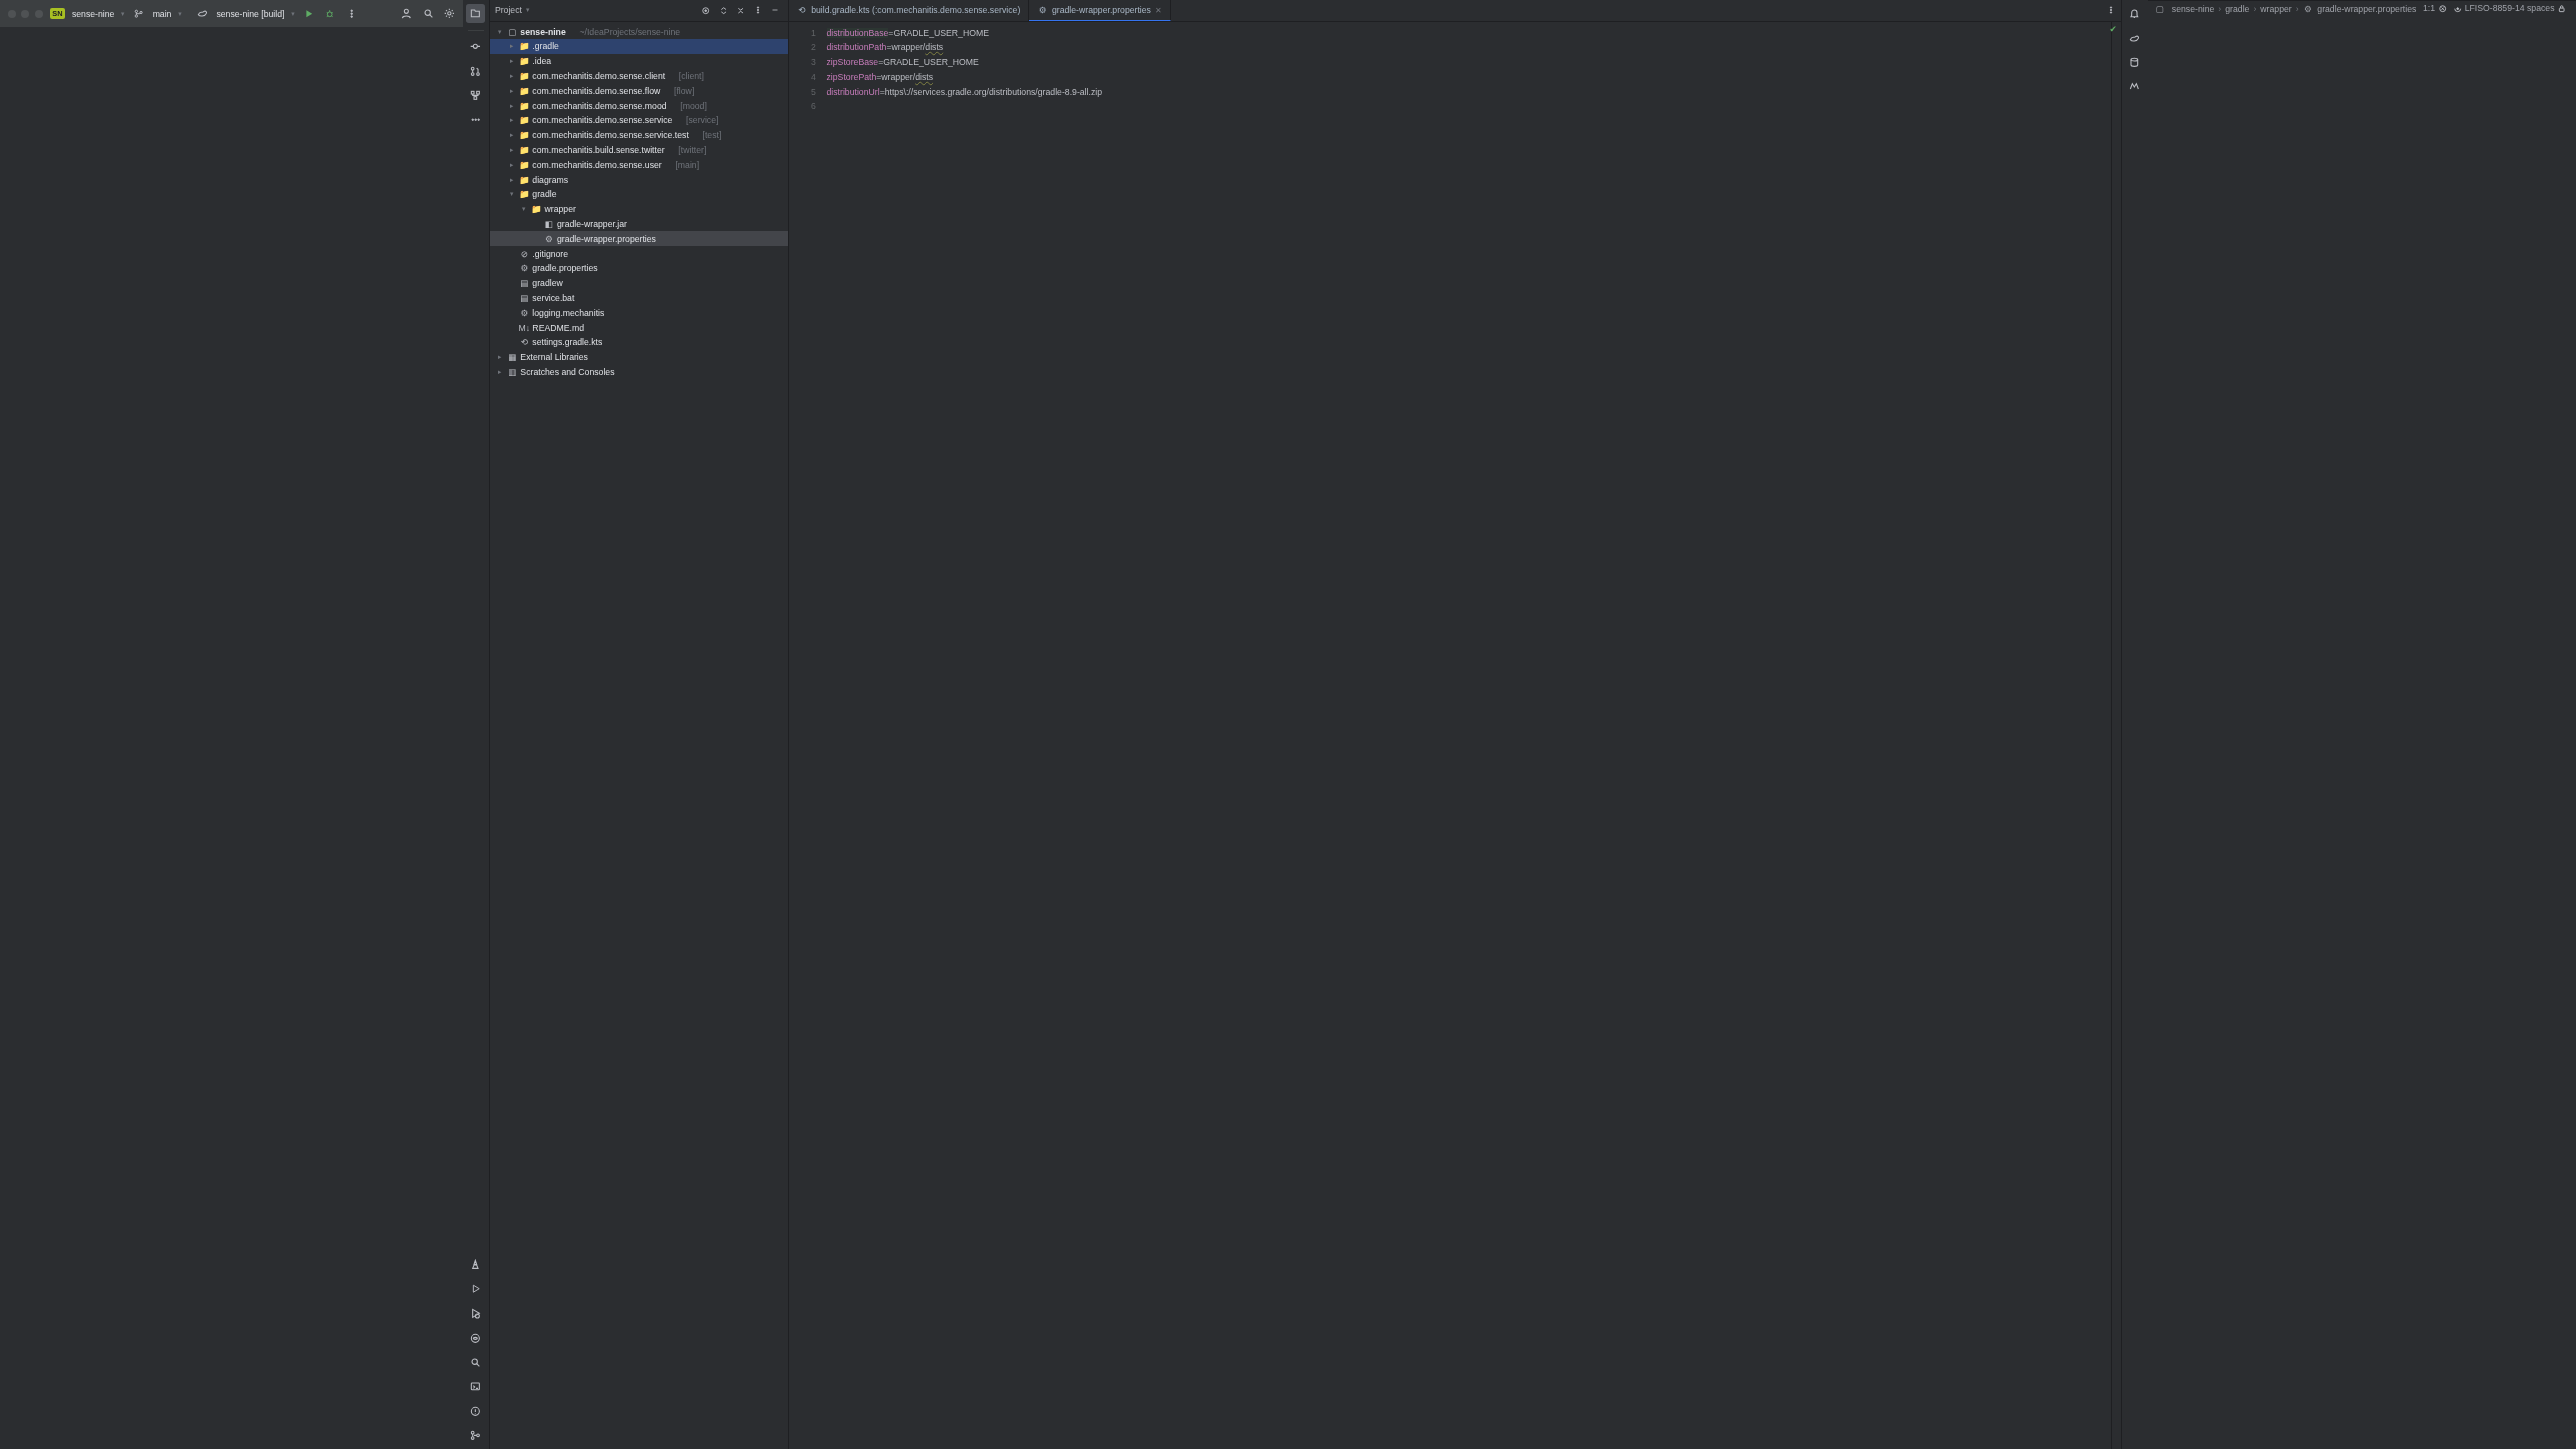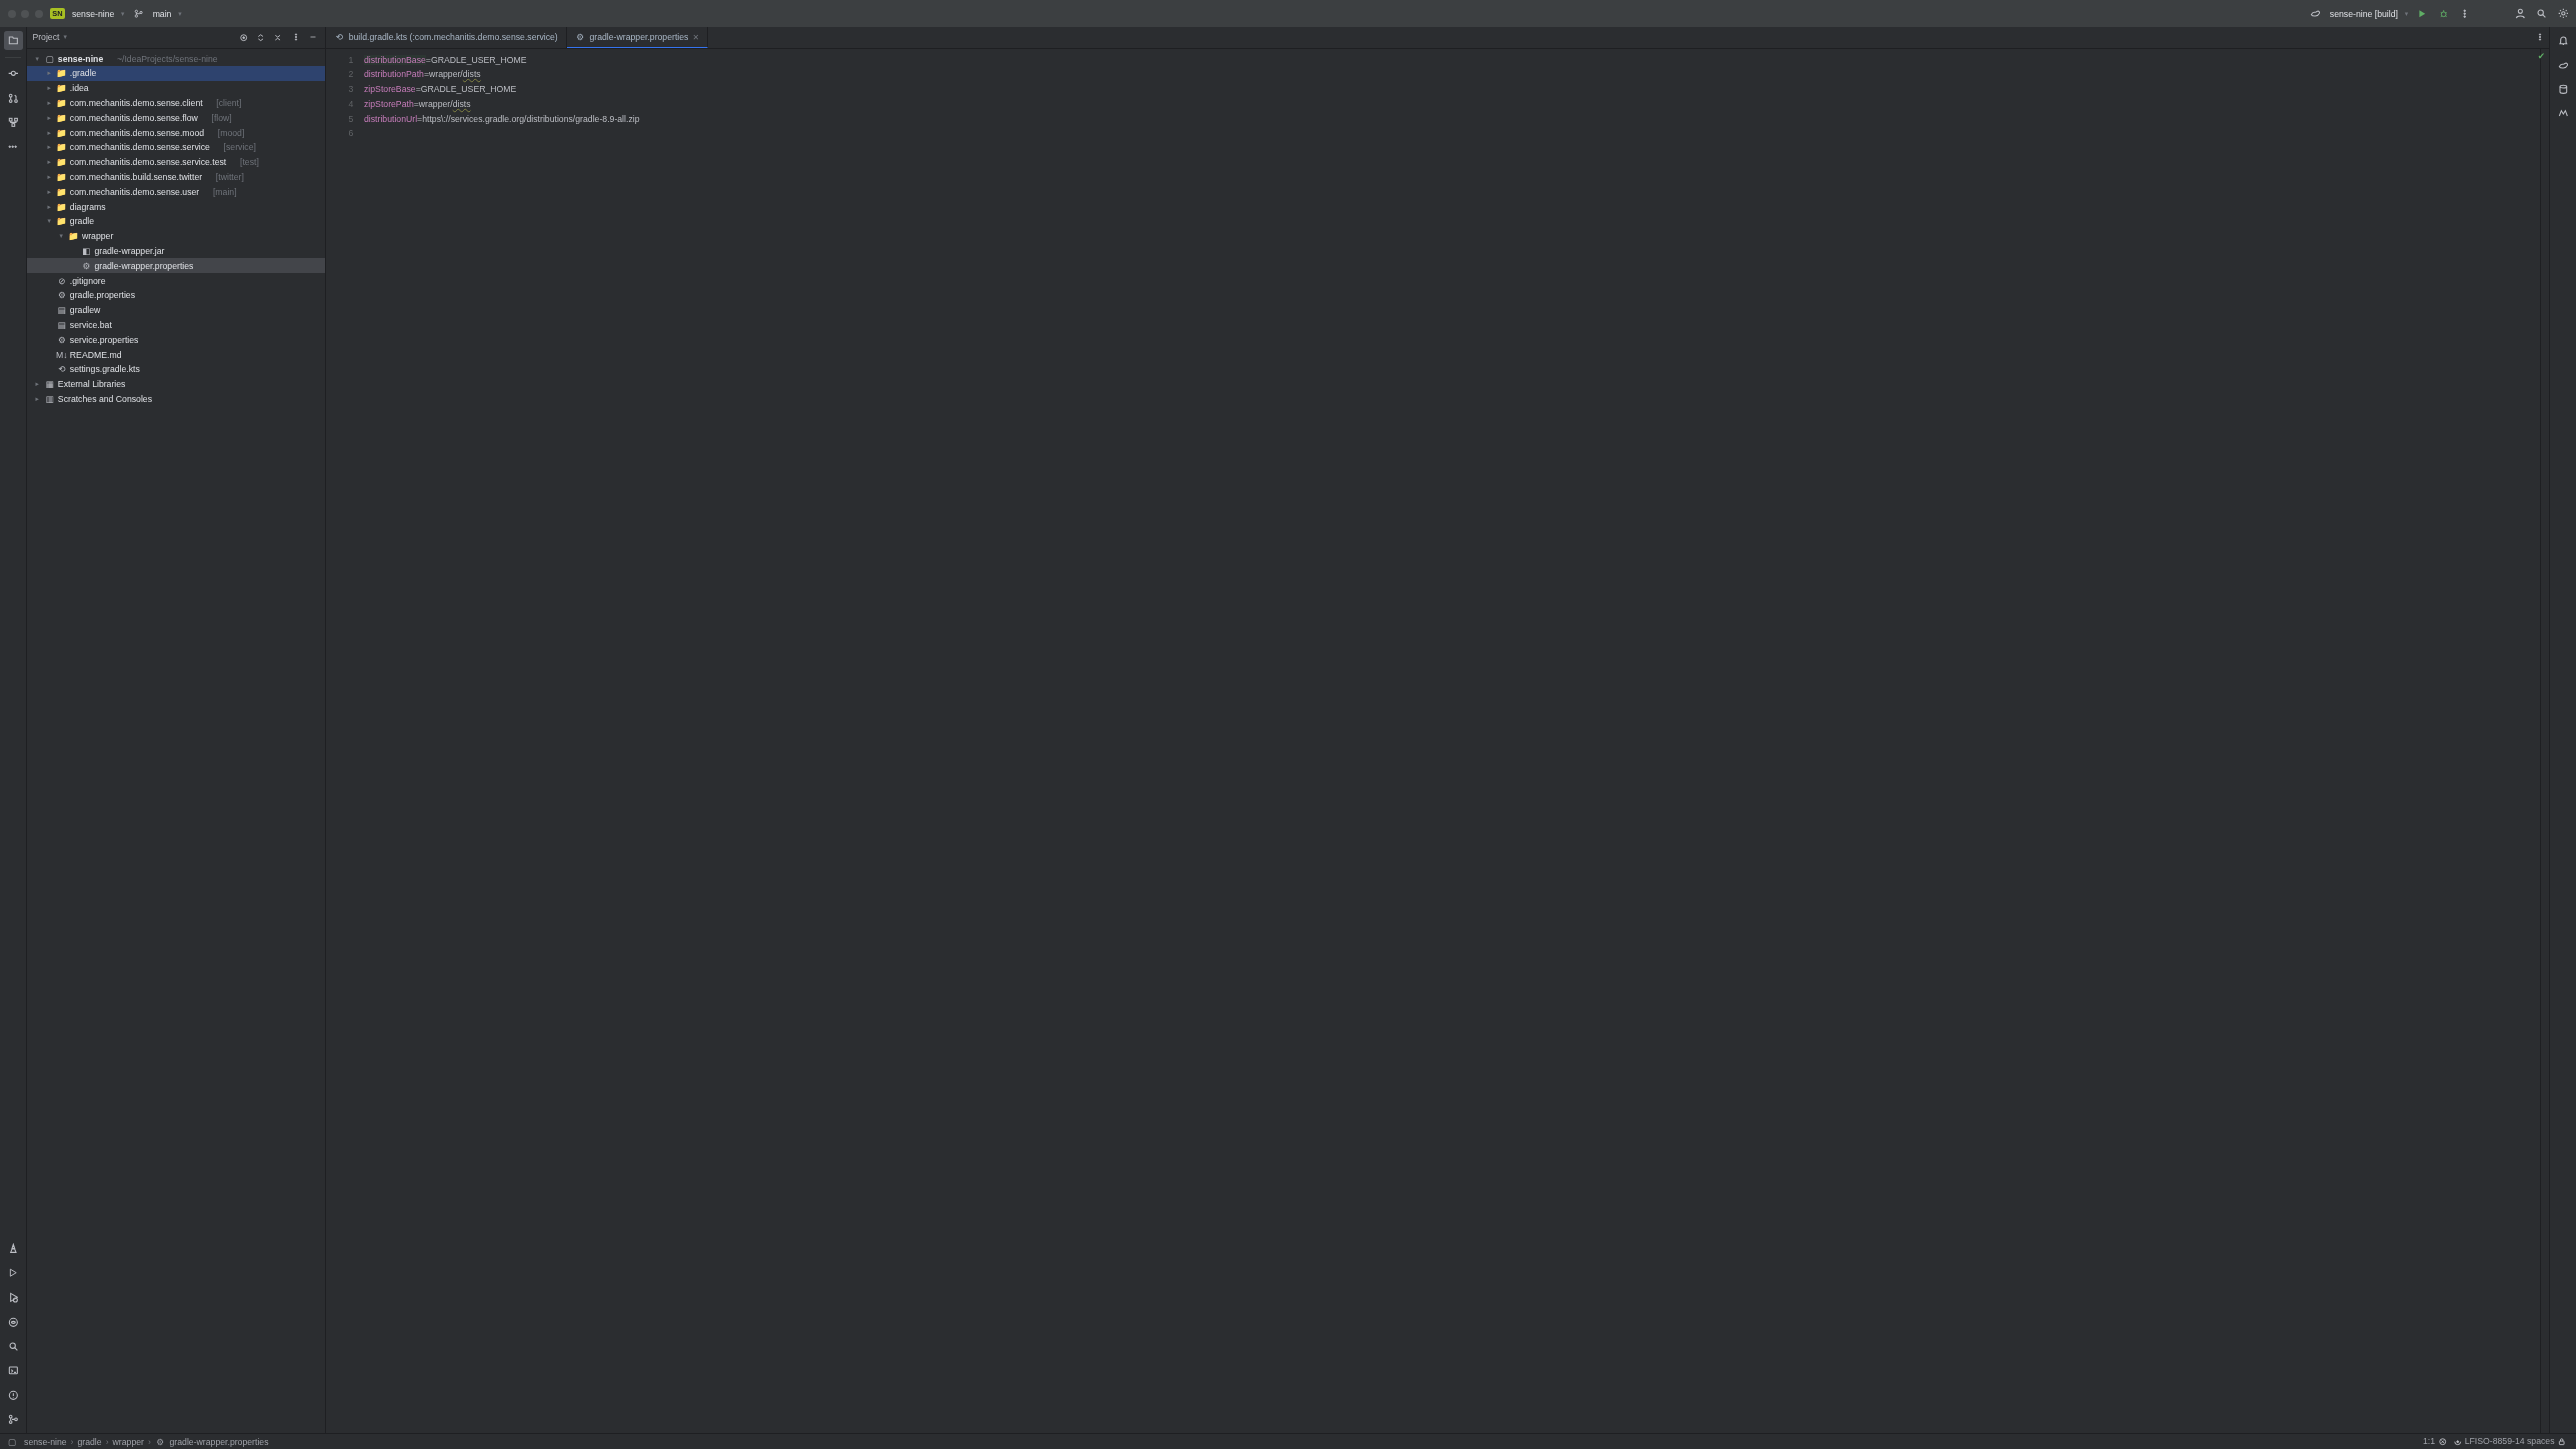--- a/index.html
+++ b/index.html
@@ -1,17 +1,17 @@
 <!DOCTYPE html>
 <html><head>
 <meta charset="utf-8">
 <style>
 *{box-sizing:border-box;margin:0;padding:0;font-family:-apple-system,BlinkMacSystemFont,"Segoe UI",sans-serif;font-size:8.7px}
 body{background:#2b2d30;color:#bcbec4;overflow:hidden;width:2576px;height:1449px;transform-origin:top left}
-.window{display:flex;flex-direction:column;width:100%;height:100vh;background:#2b2d30}
+.window{display:flex;flex-direction:row;width:100%;height:100vh;background:#2b2d30}
 .titlebar{display:flex;align-items:center;height:27px;background:#3c3f41;padding:0 5.4px;gap:6.7px}
 .traffic{display:flex;gap:5.4px;padding-left:2.7px}
 .dot{width:8px;height:8px;border-radius:50%;background:#4f5254}
 .proj-badge{background:#a8c023;color:#1e1f22;font-weight:600;font-size:7.4px;padding:0.7px 2.7px;border-radius:2px}
 .tb-text{color:#dfe1e5}
 .chev{color:#6f737a;font-size:6.7px}
 .spacer{flex:1}
 .tb-icon{width:14.8px;height:14.8px;display:flex;align-items:center;justify-content:center;color:#bcbec4}
 .tb-icon.green svg{stroke:#5fad65}
 .body{display:flex;flex:1;min-height:0}
@@ -352,21 +352,21 @@
             <span class="lab">gradlew</span>
           </div>
         <div class="tree-row" style="padding-left:17.4px">
             <span class="caret none">▸</span>
             <span class="ficon">▤</span>
             <span class="lab">service.bat</span>
           </div>
         <div class="tree-row" style="padding-left:17.4px">
             <span class="caret none">▸</span>
             <span class="ficon">⚙</span>
-            <span class="lab">service.properties</span>
+            <span class="lab">logging.mechanitis</span>
           </div>
         <div class="tree-row" style="padding-left:17.4px">
             <span class="caret none">▸</span>
             <span class="ficon">M↓</span>
             <span class="lab">README.md</span>
           </div>
         <div class="tree-row" style="padding-left:17.4px">
             <span class="caret none">▸</span>
             <span class="ficon">⟲</span>
             <span class="lab">settings.gradle.kts</span>

